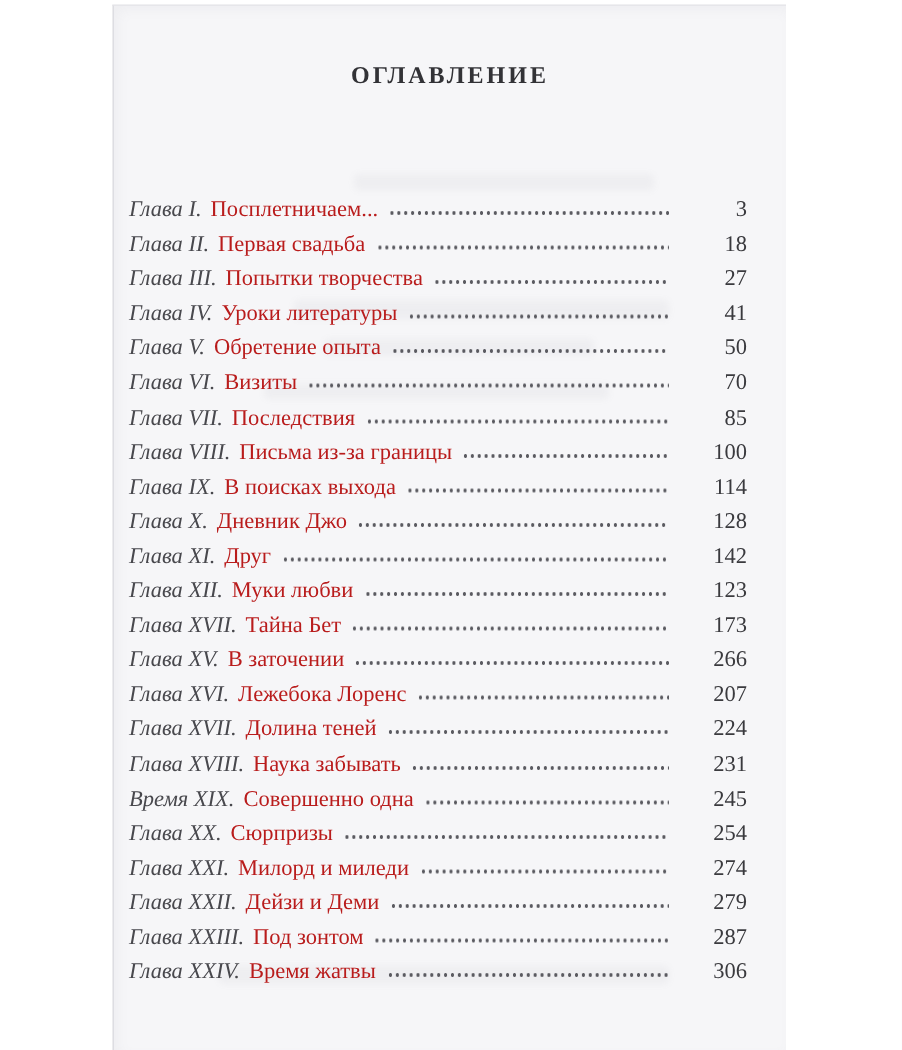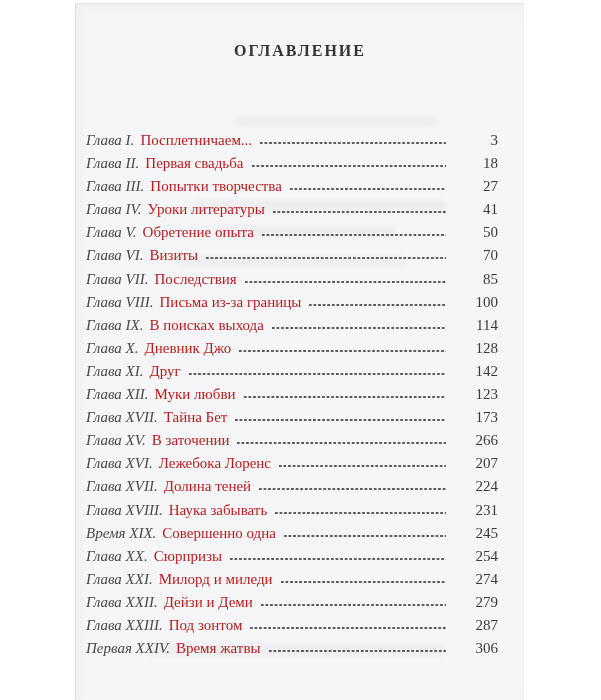--- a/index.html
+++ b/index.html
@@ -234,20 +234,20 @@
           <span class="dot-leader"></span>
           <span class="page-number">279</span>
         </div>
         <div class="toc-row">
           <span class="chapter-label">Глава XXIII.</span>
           <span class="chapter-title">Под зонтом</span>
           <span class="dot-leader"></span>
           <span class="page-number">287</span>
         </div>
         <div class="toc-row">
-          <span class="chapter-label">Первая XXIV.</span>
+          <span class="chapter-label">Глава XXIV.</span>
           <span class="chapter-title">Время жатвы</span>
           <span class="dot-leader"></span>
           <span class="page-number">306</span>
         </div>
       </div>
   </div>
 </div>
 
 </body></html>

